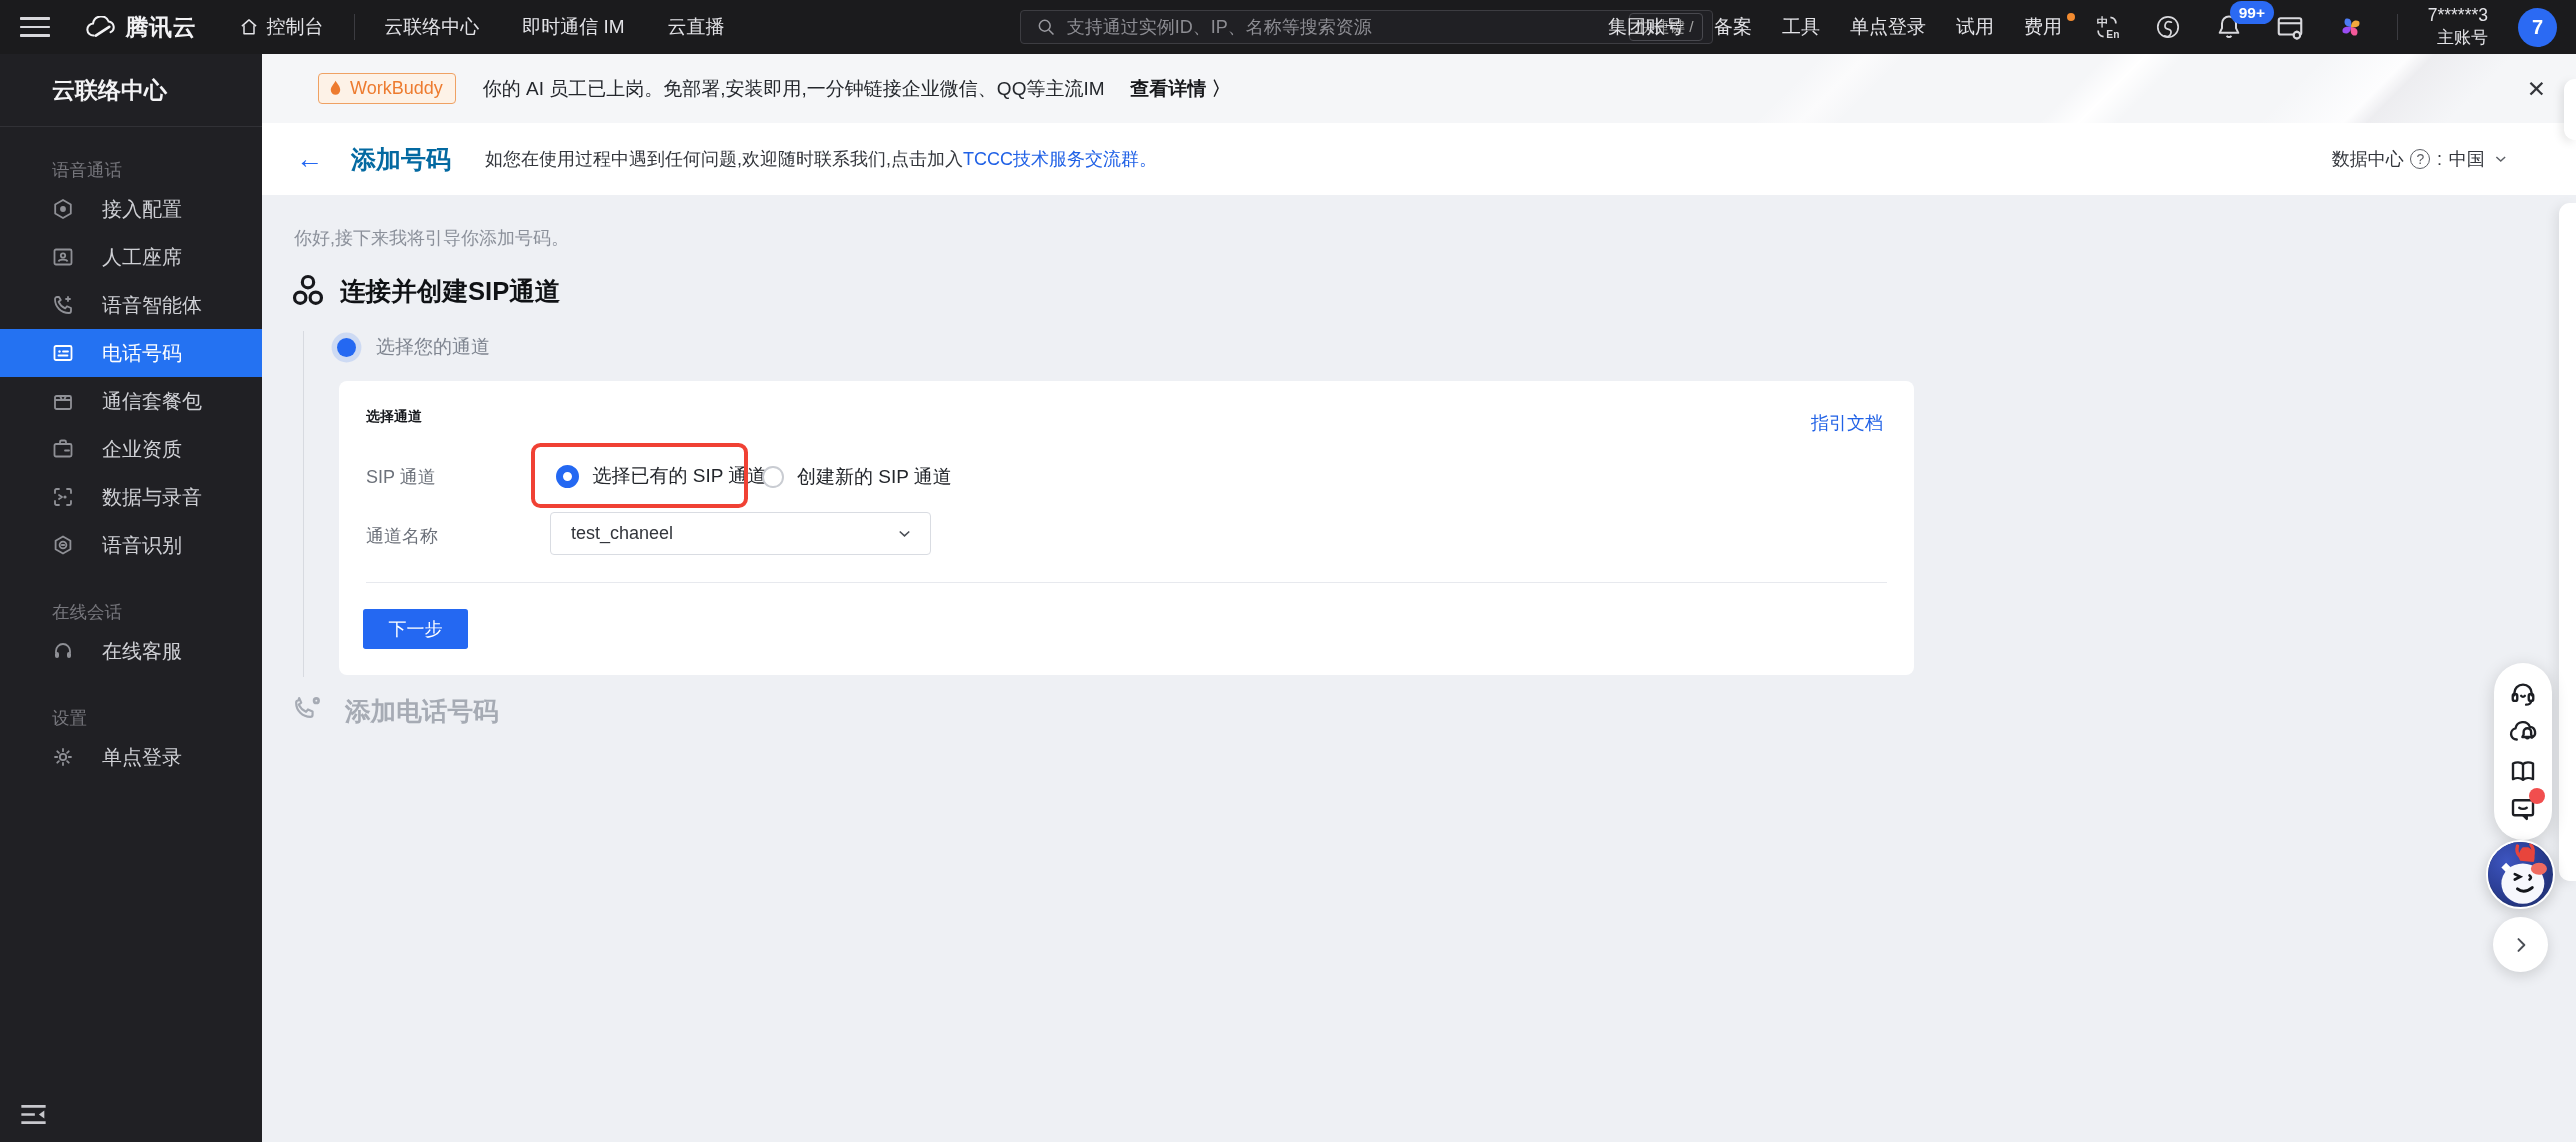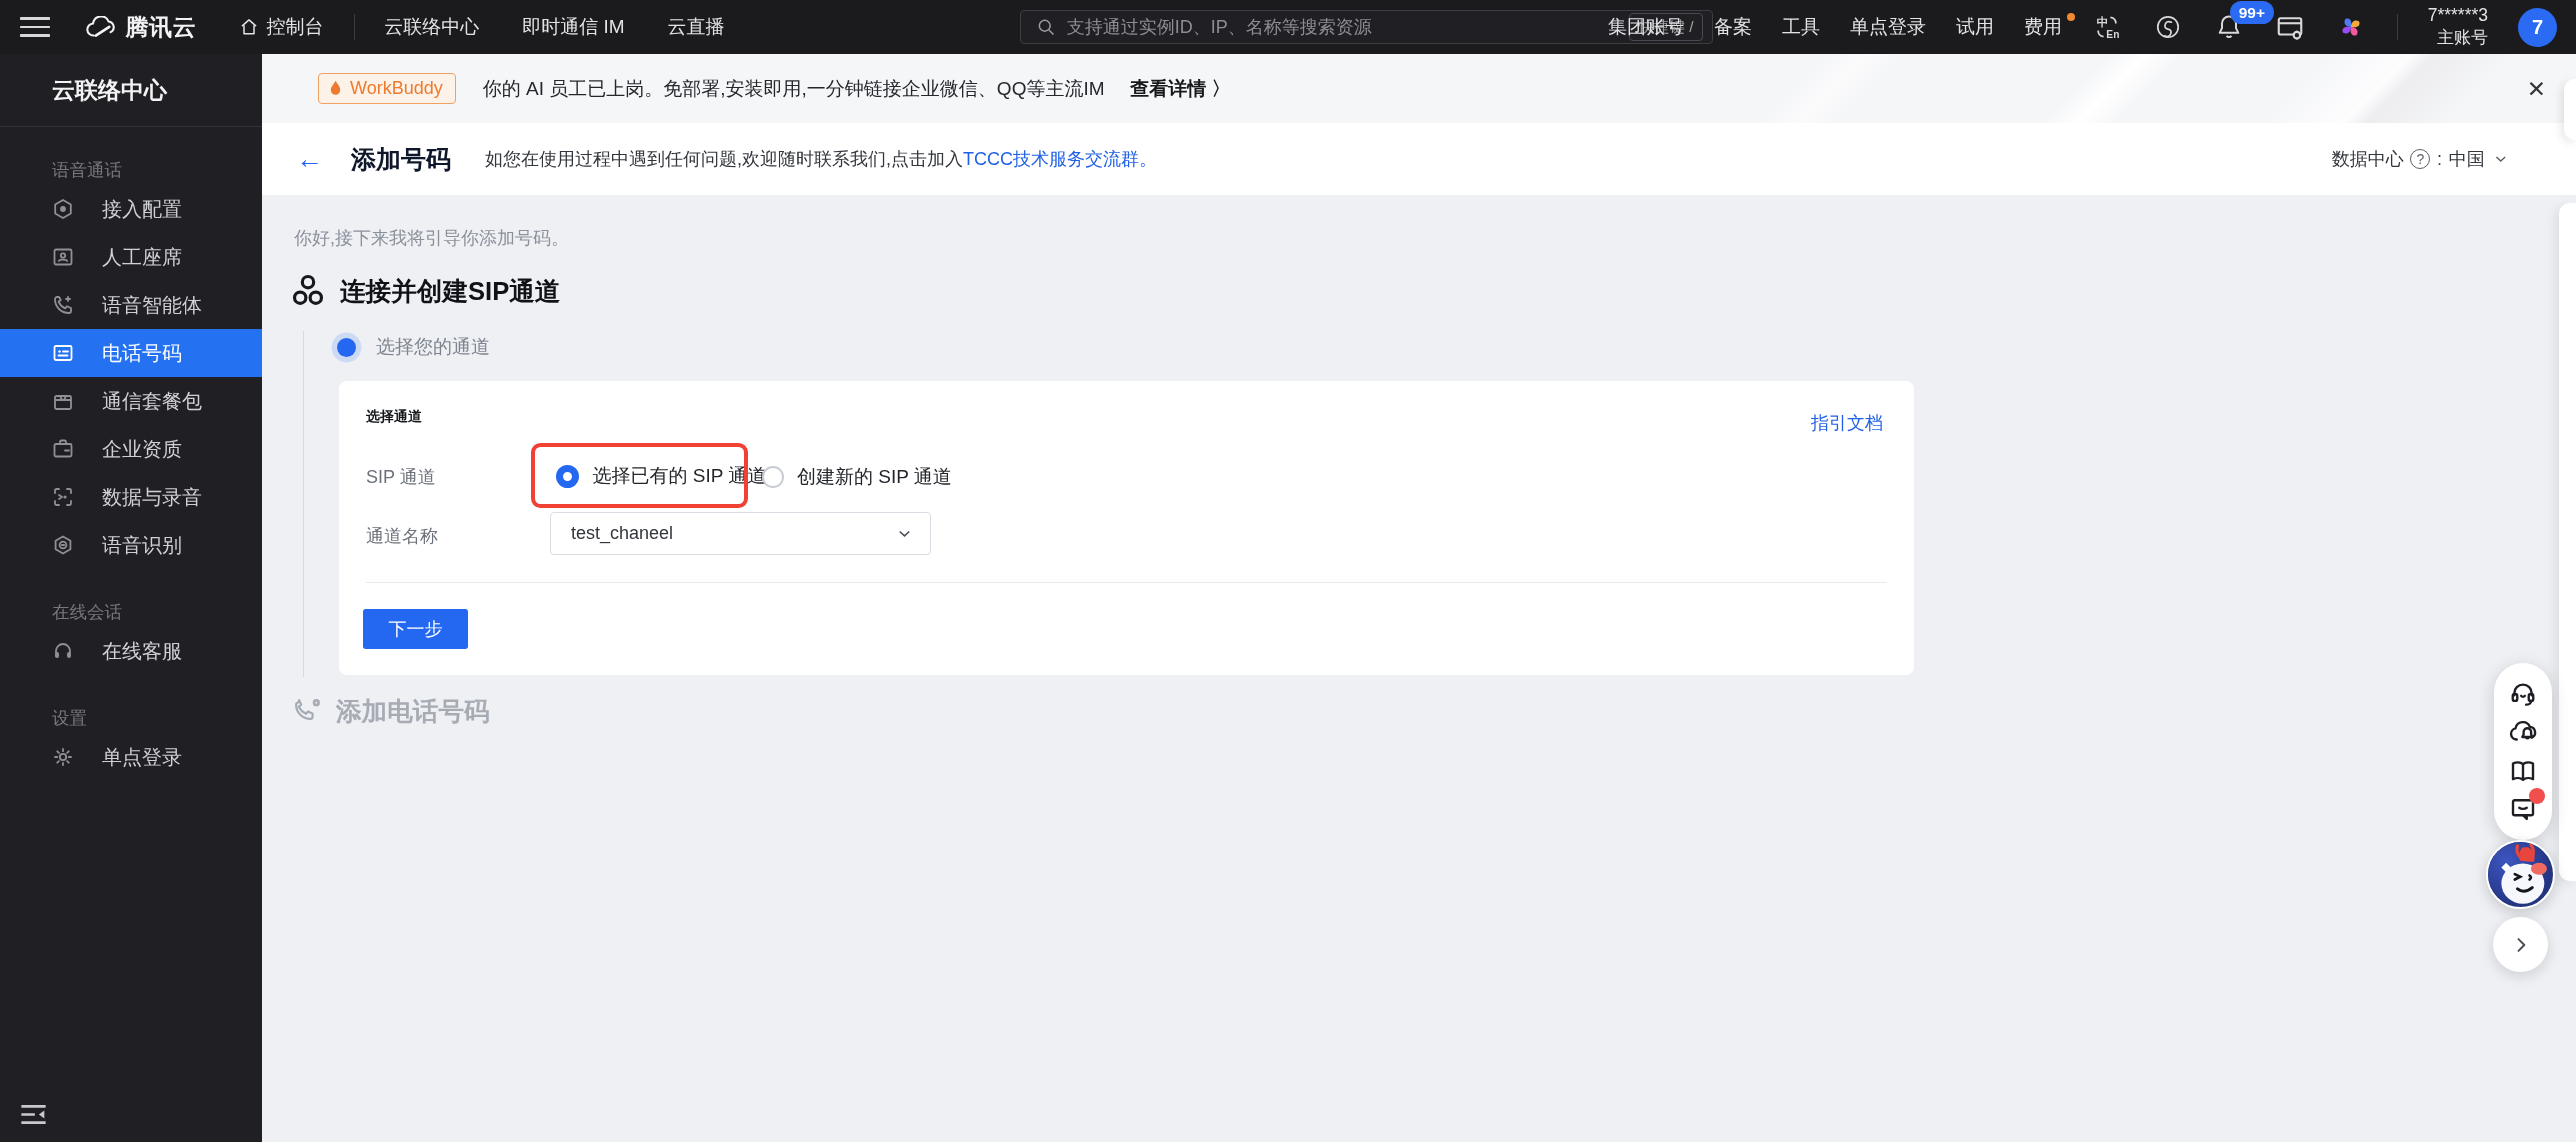--- a/index.html
+++ b/index.html
@@ -52,21 +52,21 @@
   .decor2 { position:absolute; left:1985px; top:-27px; width:283px; height:135px; background:linear-gradient(115deg,rgba(255,255,255,0) 20%,#fdfdfe 45%,#ededf0 52%,rgba(255,255,255,0) 75%); transform:skewX(-28deg); }
   .decor3 { position:absolute; left:1467px; top:-20px; width:175px; height:121px; background:linear-gradient(115deg,rgba(255,255,255,0) 35%,#fbfbfc 55%,rgba(255,255,255,0) 72%); transform:skewX(-28deg); }
   .wb-badge { margin-left:38px; display:flex; align-items:center; gap:6.7px; border:1.3px solid #efa163; background:#fdf2e7; color:var(--workbuddy-orange,#ed7b2f); font-size:18px; padding:4px 12px 4px 9.4px; border-radius:4px; position:relative; z-index:2; }
   .banner-msg { margin-left:27px; color:#24272c; font-size:19px; position:relative; z-index:2; }
   .banner-link { margin-left:25.6px; color:#17181b; font-size:19px; font-weight:700; cursor:pointer; position:relative; z-index:2; }
   .banner-close { position:absolute; right:30px; top:50%; transform:translateY(-50%); font-size:23px; color:#33353a; cursor:pointer; z-index:2; }
 
   
   .page-header { position:absolute; left:262px; top:123px; width:2314px; height:72px; background:#ffffff; display:flex; align-items:center; padding:0 67px 0 34px; z-index:10; }
   .back-arrow { color:var(--accent-blue,#2468f2); font-size:27px; cursor:pointer; line-height:1; }
-  .page-title { margin-left:28px; font-size:25px; font-weight:700; color:#0f172a; }
+  .page-title { margin-left:28px; font-size:25px; font-weight:700; color:#0369a1; }
   .page-sub { margin-left:34px; font-size:18px; color:#33363c; }
   .page-sub .lnk { color:var(--link-blue,#2061e6); cursor:pointer; }
   .dc { margin-left:auto; display:flex; align-items:center; gap:6.7px; font-size:18px; color:#33363c; }
   .q-circle { width:20px; height:20px; border:1.3px solid #5d6066; border-radius:50%; font-size:14px; color:#5d6066; display:flex; align-items:center; justify-content:center; }
   .dc .chev { color:#5d6066; }
 
   
   .content { position:absolute; left:262px; top:195px; width:2314px; height:947px; background:var(--content-bg,#eef0f4); }
   .greeting { position:absolute; left:32px; top:31px; font-size:18px; color:#8b909a; }
   .step-head { position:absolute; left:29px; top:79px; display:flex; align-items:flex-start; gap:15px; }
@@ -83,21 +83,21 @@
   .red-box { position:absolute; left:192px; top:62px; width:217px; height:65px; border:4px solid var(--annotation-red,#f04134); border-radius:9.4px; pointer-events:none; }
   .radio-opt { position:absolute; display:flex; align-items:center; gap:13.5px; cursor:pointer; }
   .donut { width:23px; height:23px; border-radius:50%; border:7.4px solid var(--accent-blue,#2468f2); background:#fff; }
   .ring { width:21.5px; height:21.5px; border-radius:50%; border:2px solid #c9ccd2; background:#fff; }
   .radio-opt .olbl { font-size:19px; color:#23262b; }
   .select { position:absolute; left:211px; top:131px; width:381px; height:43px; background:#fff; border:1.3px solid #d9dce2; border-radius:4px; display:flex; align-items:center; padding:0 16px 0 20px; cursor:pointer; }
   .select .val { font-size:18px; color:#33363c; }
   .select .chev { margin-left:auto; color:#4b4f56; display:flex; }
   .card-divider { position:absolute; left:27px; right:27px; top:201px; height:0.7px; background:#e7e9ee; }
   .next-btn { position:absolute; left:24px; top:228px; width:105px; height:40px; background:var(--accent-blue,#2468f2); border:none; border-radius:2.7px; color:#fff; font-size:18px; display:flex; align-items:center; justify-content:center; cursor:pointer; font-family:inherit; }
-  .step2-row { position:absolute; left:29px; top:499px; display:flex; align-items:center; gap:13px; color:#a6abb4; }
+  .step2-row { position:absolute; left:29px; top:499px; display:flex; gap:22px; color:#a6abb4; }
   .step2-row .ttl { font-size:25.6px; font-weight:700; color:#a6abb4; }
 
   
   .edge-tab-top { position:absolute; right:0; top:79px; width:12px; height:61px; background:#fff; border-radius:10.8px 0 0 10.8px; box-shadow:-2.7px 2.7px 9.4px rgba(0,0,0,.10); z-index:40; }
   .edge-panel { position:absolute; right:0; top:203px; width:17.5px; height:678px; background:#fff; border-radius:10.8px 0 0 10.8px; box-shadow:-4px 2.7px 12px rgba(0,0,0,.08); z-index:40; }
   .float-pill { position:absolute; left:2494px; top:663px; width:58px; height:177px; background:#fff; border-radius:29px; box-shadow:0 4px 17.5px rgba(0,0,0,.16); display:flex; flex-direction:column; align-items:center; justify-content:space-evenly; padding:8px 0; z-index:50; }
   .pill-ico { width:30px; height:30px; color:#1d1f24; position:relative; cursor:pointer; display:flex; }
   .red-dot { position:absolute; top:-5.4px; right:-6.7px; width:16px; height:16px; border-radius:50%; background:#f14e4e; }
   .mascot { position:absolute; left:2486px; top:840px; width:69px; height:69px; border-radius:50%; border:2.7px solid #ffffff; overflow:hidden; box-shadow:0 4px 13.5px rgba(0,0,0,.18); z-index:50; cursor:pointer; background:#24367d; }
   .float-arrow { position:absolute; left:2493px; top:917px; width:55px; height:55px; border-radius:50%; background:#fff; box-shadow:0 4px 13.5px rgba(0,0,0,.14); display:flex; align-items:center; justify-content:center; color:#4b4f56; z-index:50; cursor:pointer; }

